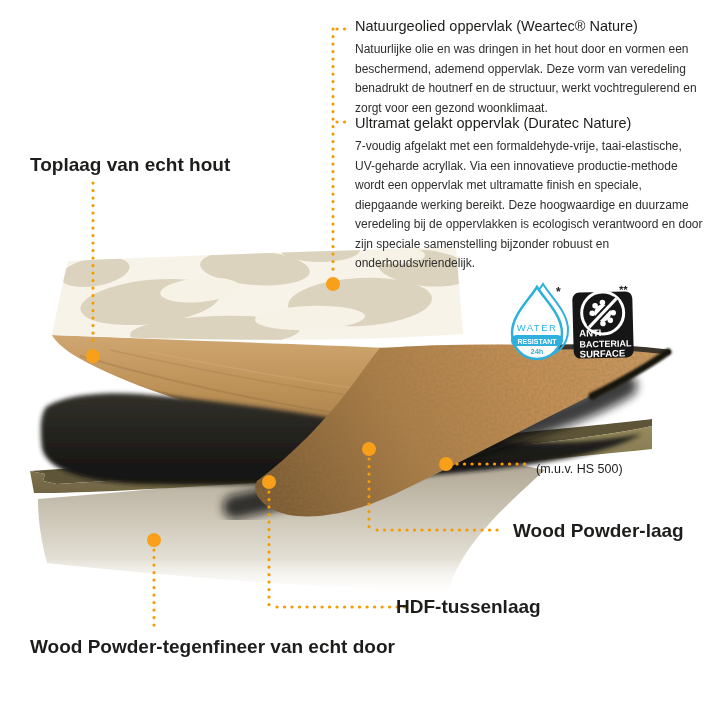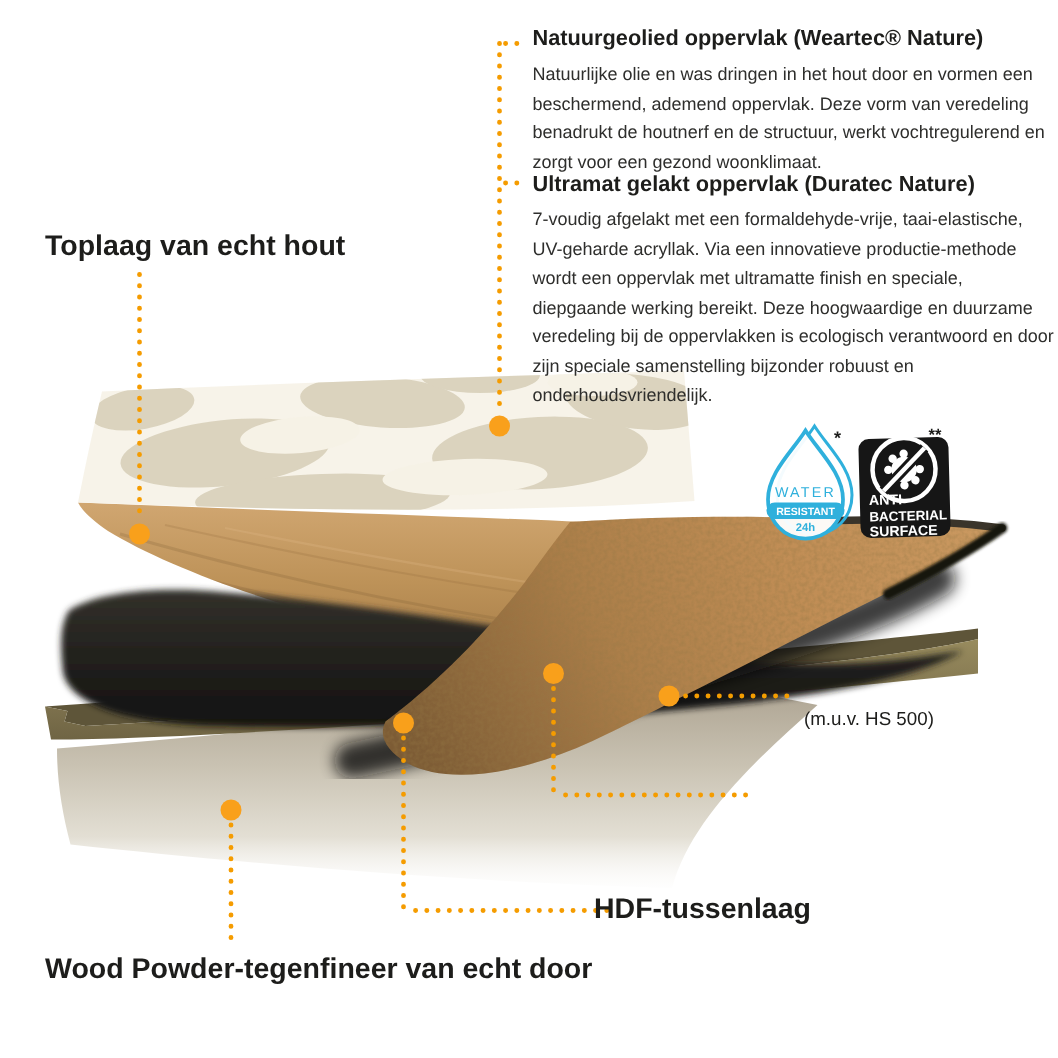--- a/index.html
+++ b/index.html
@@ -1,23 +1,23 @@
 <!DOCTYPE html>
 <html><head>
 <meta charset="utf-8">
 <style>
   html,body{margin:0;padding:0;background:#fff;}
   .canvas{position:relative;width:705px;height:705px;background:#ffffff;overflow:hidden;
           font-family:"Liberation Sans",sans-serif;color:#1d1d1b;}
   .diagram{position:absolute;left:0;top:0;width:705px;height:705px;}
   .txt{position:absolute;}
-  .head{font-weight:700;font-size:14.5px;line-height:18px;color:#1d1d1b;margin:0 0 5px 0;}
+  .head{font-weight:400;font-size:14.5px;line-height:18px;color:#1d1d1b;margin:0 0 5px 0;}
   .body{font-weight:400;font-size:12px;line-height:19.5px;color:#2e2e2c;}
   .lbl{font-weight:700;font-size:19px;line-height:19px;color:#1d1d1b;}
-  .note{font-weight:400;font-size:12.5px;line-height:17px;color:#1d1d1b;margin-top:19px;}
+  .note{font-weight:400;font-size:12.5px;line-height:17px;color:#1d1d1b;margin-top:9px;}
 </style>
 </head>
 <body>
 
 <div class="canvas">
 
   <svg class="diagram" viewBox="0 0 705 705" xmlns="http://www.w3.org/2000/svg">
     <defs>
       <linearGradient id="woodGrad" gradientUnits="userSpaceOnUse" x1="0" y1="330" x2="0" y2="460">
         <stop offset="0" stop-color="#d2a873"></stop>
@@ -172,17 +172,18 @@
     <div class="head">Ultramat gelakt oppervlak (Duratec Nature)</div>
     <div class="body">7-voudig afgelakt met een formaldehyde-vrije, taai-elastische, UV-geharde acryllak. Via een innovatieve productie-methode wordt een oppervlak met ultramatte finish en speciale, diepgaande werking bereikt. Deze hoogwaardige en duurzame veredeling bij de oppervlakken is ecologisch verantwoord en door zijn speciale samenstelling bijzonder robuust en onderhoudsvriendelijk.</div>
   </div>
 
   <div class="txt lbl" style="left:30px;top:155px">Toplaag van echt hout</div>
 
   <div class="txt" style="left:536px;top:452px;width:168px">
     <div class="note">(m.u.v. HS 500)</div>
   </div>
 
+  <div class="txt lbl" style="left:513px;top:521px">Wood Powder-laag</div>
 
   <div class="txt lbl" style="left:396px;top:597px">HDF-tussenlaag</div>
 
   <div class="txt lbl" style="left:30px;top:637px">Wood Powder-tegenfineer van echt door</div>
 </div>
 
 </body></html>

